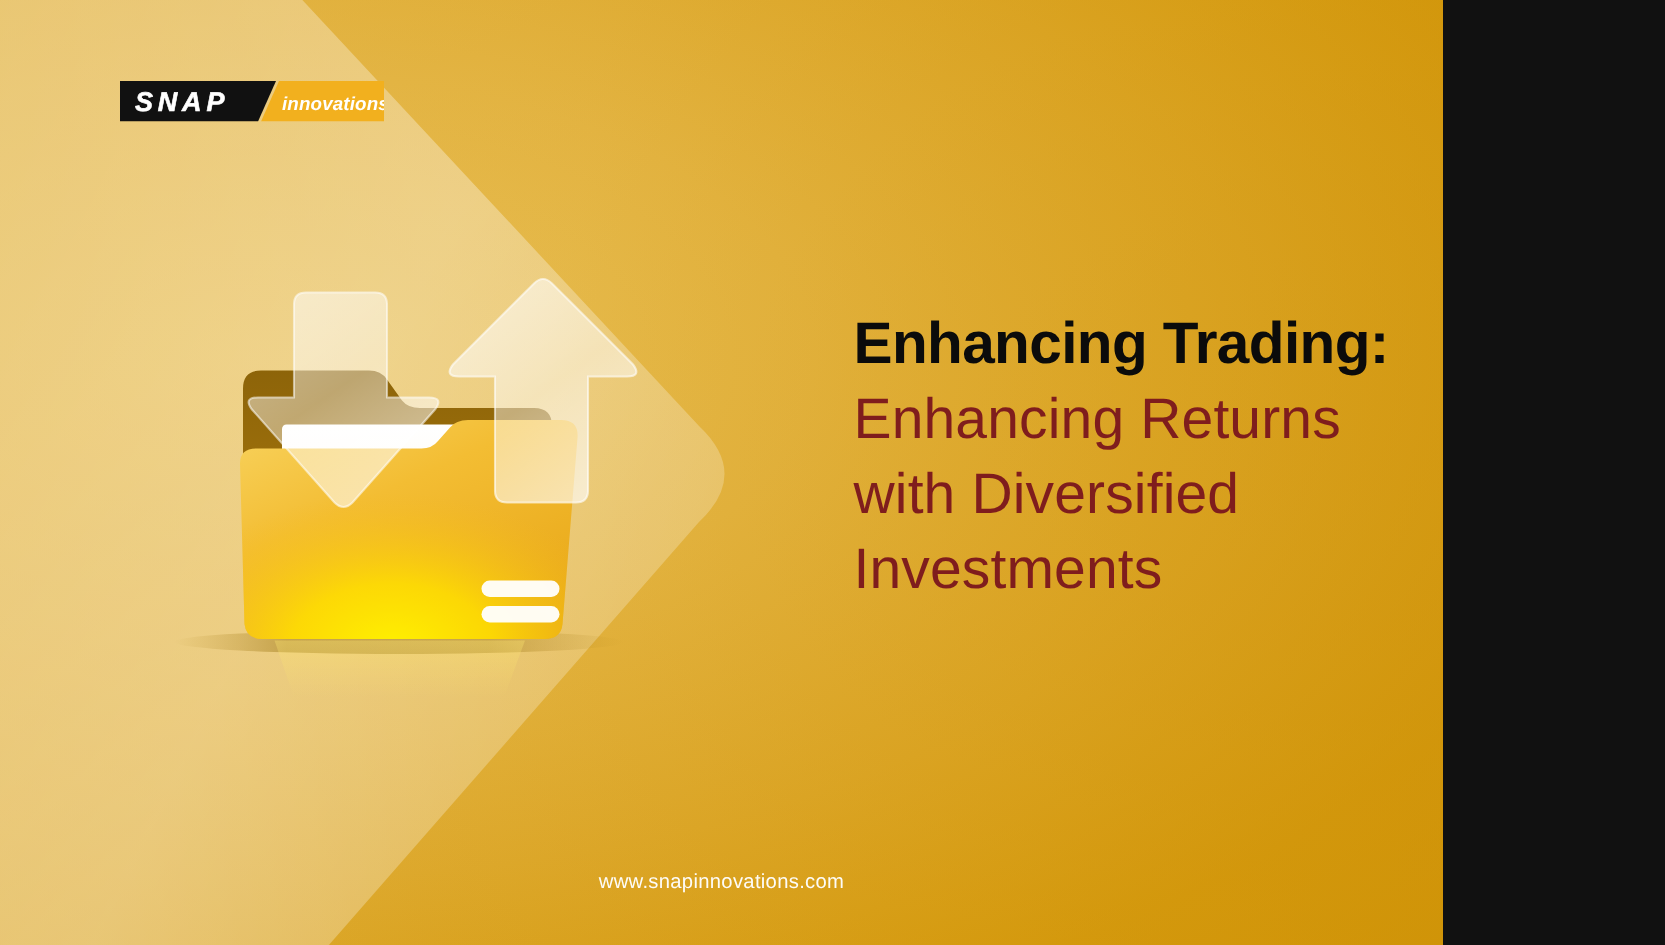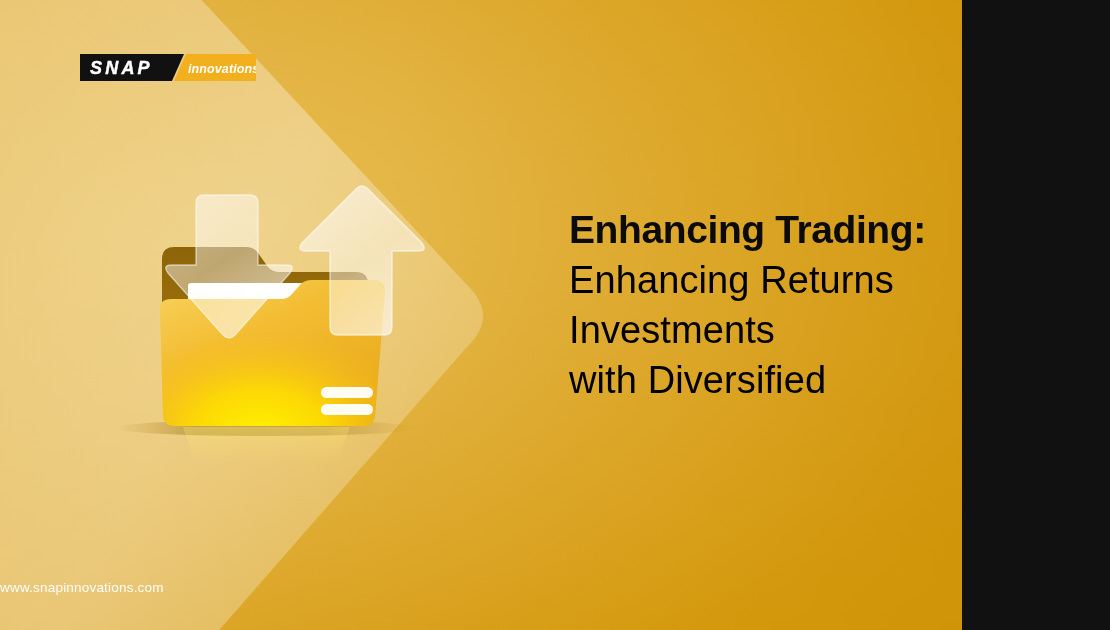--- a/index.html
+++ b/index.html
@@ -75,30 +75,31 @@
     letter-spacing: -0.4px;
     color: #0b0b0b;
     white-space: nowrap;
   }
   .subhead {
     margin: 0;
     font-size: 38px;
     line-height: 50px;
     font-weight: 300;
     letter-spacing: 0.1px;
-    color: #000000;
+    color: #7f1d1d;
   }
   .subhead .ln { display: block; white-space: nowrap; }
 
   
   .footer-url {
     position: absolute;
     left: 0;
     right: 0;
     top: 580px;
+    text-align: center;
     color: #ffffff;
     font-size: 13.5px;
     font-weight: 400;
     letter-spacing: 0.2px;
     opacity: 0.97;
   }
 </style>
 </head>
 <body>
 
@@ -193,20 +194,20 @@
       <path d="M118 28 q0 -8 8 -8 l 46 0 q 8 0 8 8 l 0 62 l 28 0 q 10 0 4 8 l -55 62 q -6 6 -12 0 l -55 -62 q -6 -8 4 -8 l 24 0 Z" fill="url(#arrG)" stroke="#ffffff" stroke-opacity="0.55" stroke-width="1.4"></path>
 
       <path d="M228 76 q-10 0 -4 -8 l 54 -54 q 6 -6 12 0 l 54 54 q 6 8 -4 8 l -26 0 l 0 76 q 0 8 -8 8 l -46 0 q -8 0 -8 -8 l 0 -76 Z" fill="url(#arrG2)" stroke="#ffffff" stroke-opacity="0.6" stroke-width="1.4"></path>
     </svg>
   </div>
 
   <div class="copy">
     <h1 class="headline">Enhancing Trading:</h1>
     <div class="subhead">
       <span class="ln">Enhancing Returns</span>
+      <span class="ln">with Diversified</span>
       <span class="ln">Investments</span>
-      <span class="ln">with Diversified</span>
     </div>
   </div>
 
   <div class="footer-url">www.snapinnovations.com</div>
 
 </div>
 
 </body></html>

